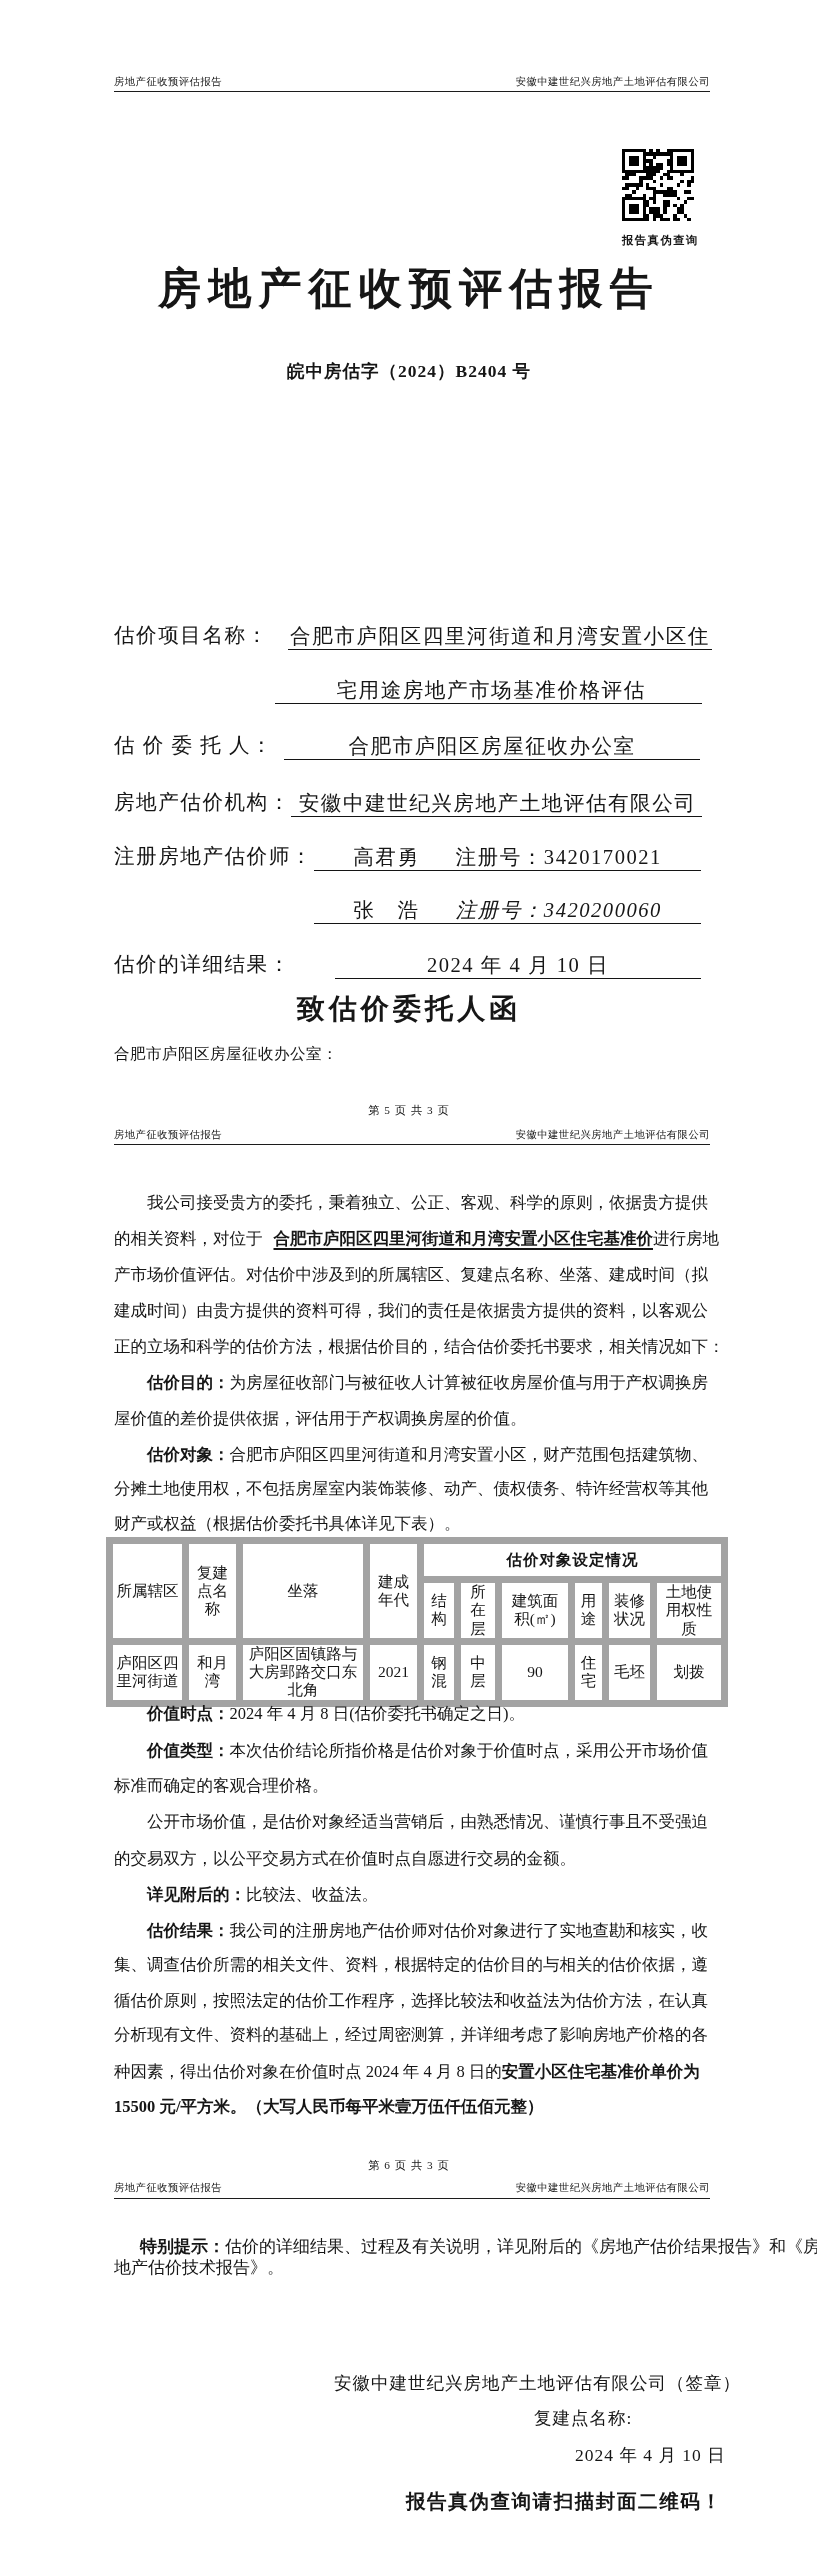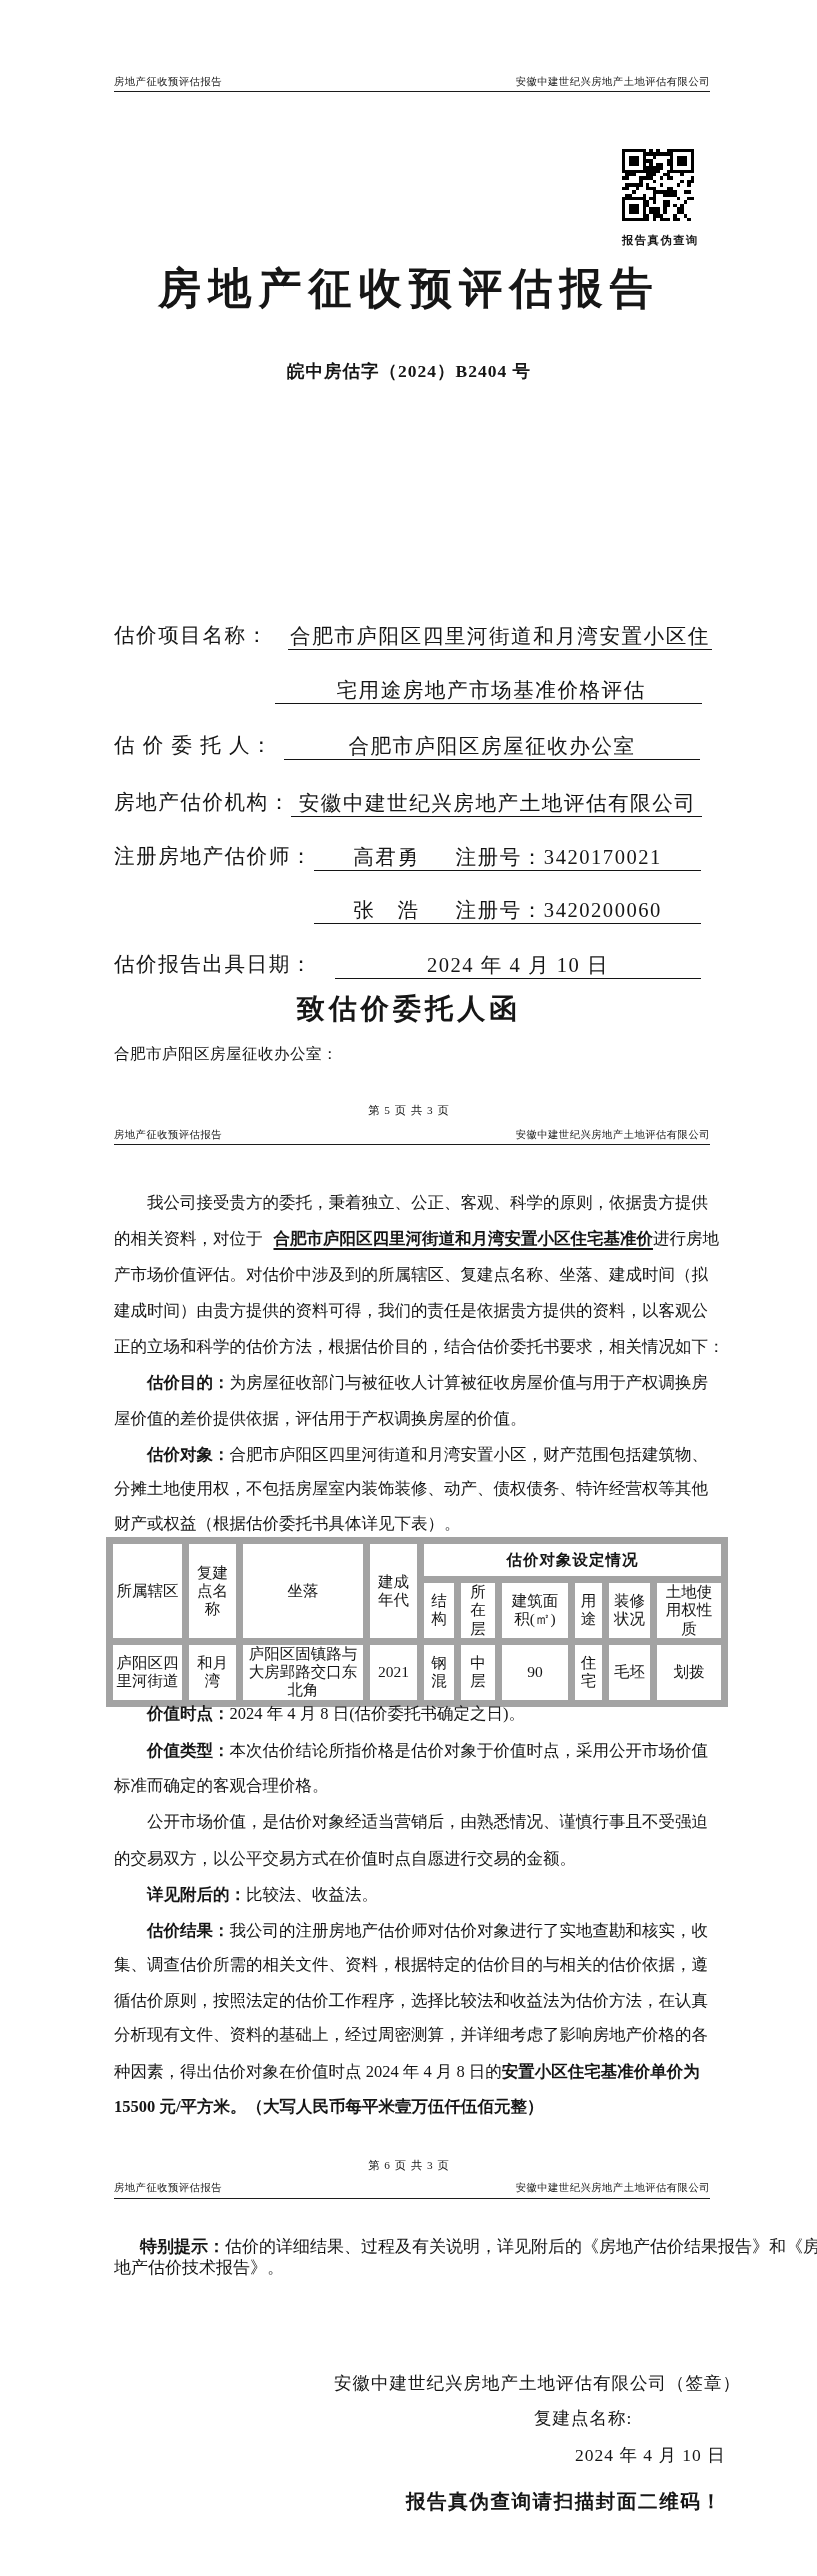--- a/index.html
+++ b/index.html
@@ -207,24 +207,24 @@
   </div>
 
   <div class="abs field-label nowrap" style="top:842px;left:114px;">注册房地产估价师：</div>
   <div class="abs ul-box ul-center nowrap" style="top:842px;left:314px;width:387px;">
     <span>高君勇</span>
     <span style="margin-left:36px;">注册号：3420170021</span>
   </div>
 
   <div class="abs ul-box ul-center nowrap" style="top:895px;left:314px;width:387px;">
     <span>张　浩</span>
-    <span style="margin-left:36px;">注册号：3420200060</span>
-  </div>
-
-  <div class="abs field-label nowrap" style="top:950px;left:114px;">估价报告出具日期：</div>
+    <span style="margin-left:36px;font-style:italic;">注册号：3420200060</span>
+  </div>
+
+  <div class="abs field-label nowrap" style="top:950px;left:114px;">估价的详细结果：</div>
   <div class="abs ul-box ul-center nowrap" style="top:950px;left:335px;width:366px;">
     <span>2024 年 4 月 10 日</span>
   </div>
 
   <div class="abs letter-heading nowrap" style="top:990px;left:0px;">致估价委托人函</div>
   <div class="abs saluto nowrap" style="top:1044px;left:114px;">合肥市庐阳区房屋征收办公室：</div>
 
   <div class="abs pfooter nowrap" style="top:1103px;left:0px;">第 5 页 共 3 页</div>
 
   <div class="abs hdr nowrap" style="top:1128px;left:114px;">房地产征收预评估报告</div>

